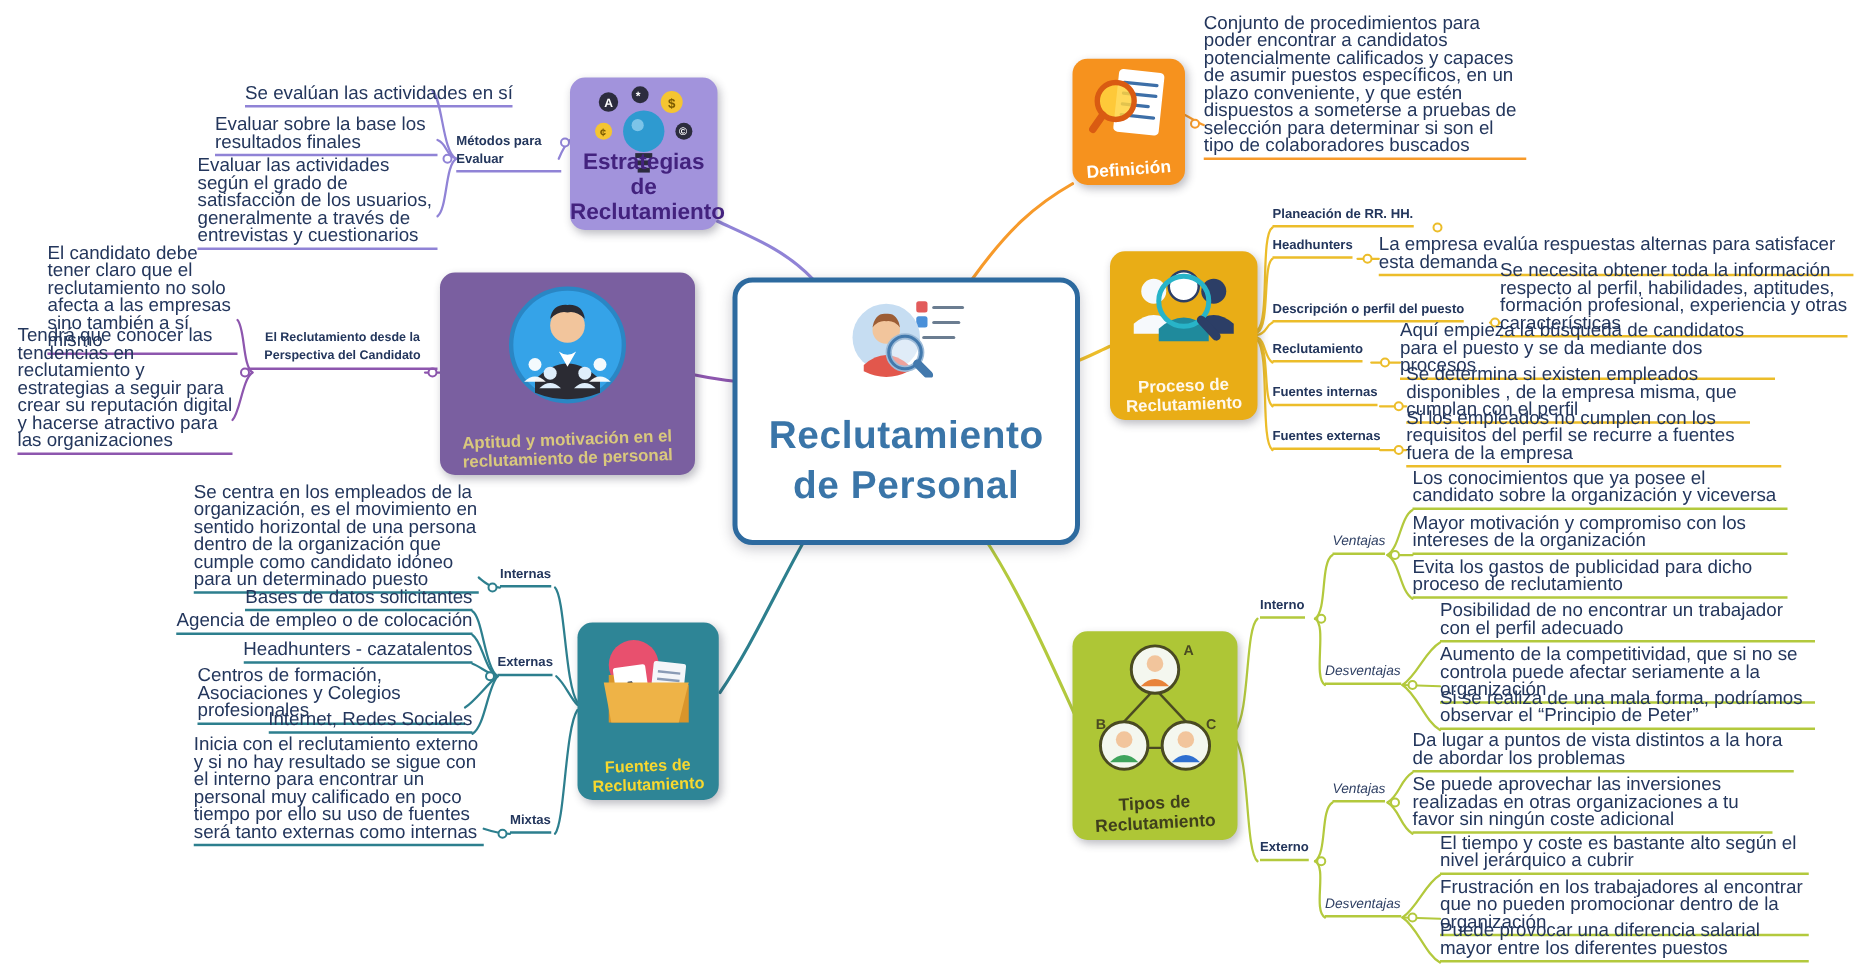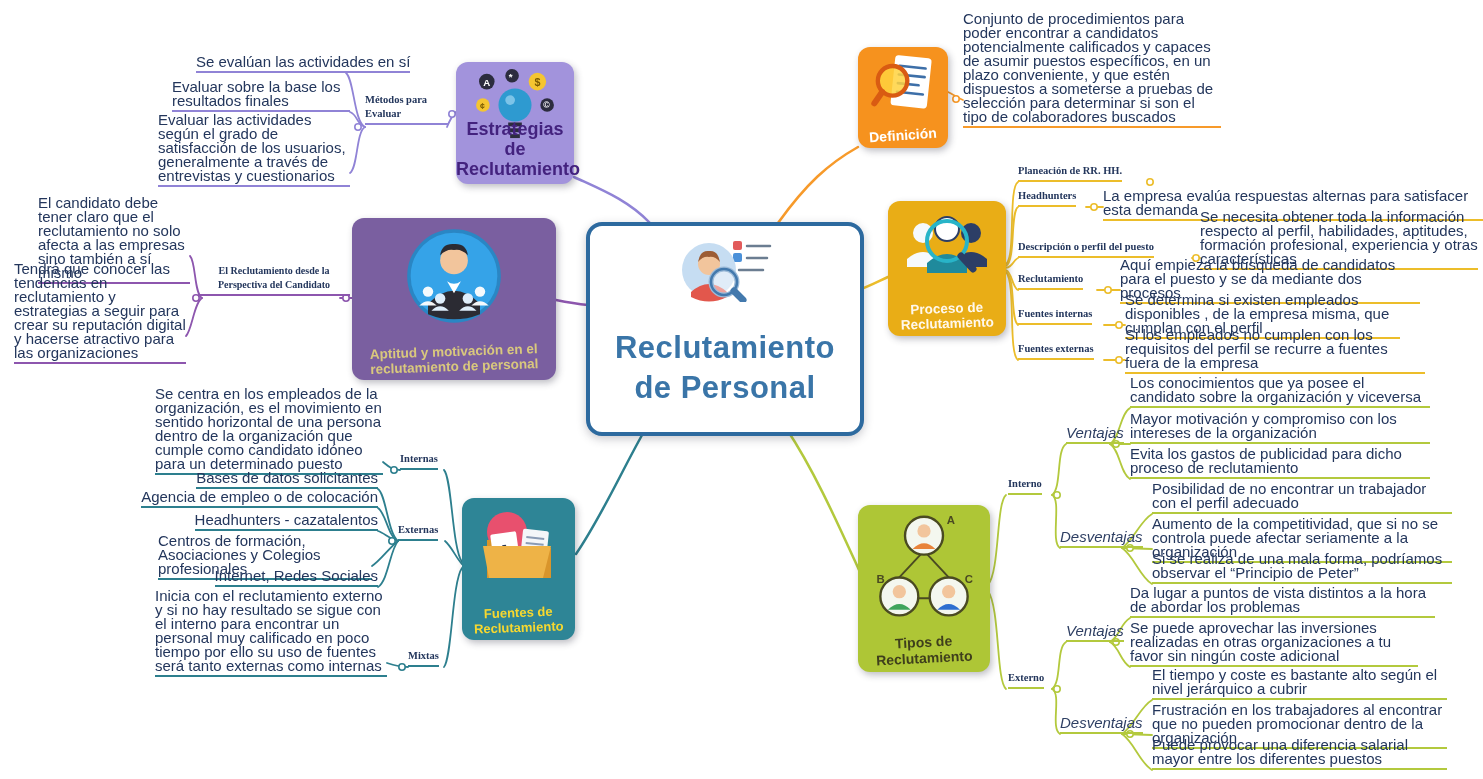--- a/index.html
+++ b/index.html
@@ -1,25 +1,25 @@
 <!DOCTYPE html>
 <html><head>
 <meta charset="utf-8">
 <style>
   html,body{margin:0;padding:0;background:#fff;}
   #canvas{position:relative;width:1483px;height:779px;background:#ffffff;overflow:hidden;
           font-family:"Liberation Sans",sans-serif;}
   svg.wires{position:absolute;left:0;top:0;z-index:0;}
   .txt{position:absolute;z-index:2;font-size:15px;line-height:14px;color:#23365c;padding-bottom:2px;}
-  .lbl{font-weight:700;font-size:10.5px;font-family:Liberation Serif, serif;}
-  .itl{font-style:italic;font-size:15px;color:#2e3f63;}
+  .lbl{font-weight:700;font-size:10.5px;}
+  .itl{font-style:italic;font-size:11px;color:#2e3f63;}
   .ul-def{border-bottom:2px solid #f79a2a;}
   .ul-pro{border-bottom:2px solid #ecbd2a;}
   .ul-tip{border-bottom:2px solid #b3c93d;}
-  .ul-est{border-bottom:2px solid #9083d6;}
+  .ul-est{border-bottom:2px solid #9083d6;margin-top:13px;}
   .ul-apt{border-bottom:2px solid #8d56ae;}
   .ul-fue{border-bottom:2px solid #2d7f8e;}
   .node{position:absolute;z-index:1;border-radius:12px;box-shadow:2px 3px 7px rgba(40,40,60,.3);}
   .nicon{position:absolute;left:50%;transform:translateX(-50%);}
   .nlabel{position:absolute;left:0;right:0;text-align:center;font-weight:700;z-index:2;line-height:1.12;}
   .center-node{position:absolute;left:586px;top:222px;width:270px;height:206px;z-index:1;background:#fff;
                border:4px solid #2d6a9f;border-radius:16px;box-shadow:0 3px 10px rgba(40,40,60,.25);}
   .center-title{position:absolute;left:0;right:0;top:102px;text-align:center;font-size:31px;font-weight:800;
                 color:#3a75a8;line-height:1.3;letter-spacing:.5px;}
 </style>

